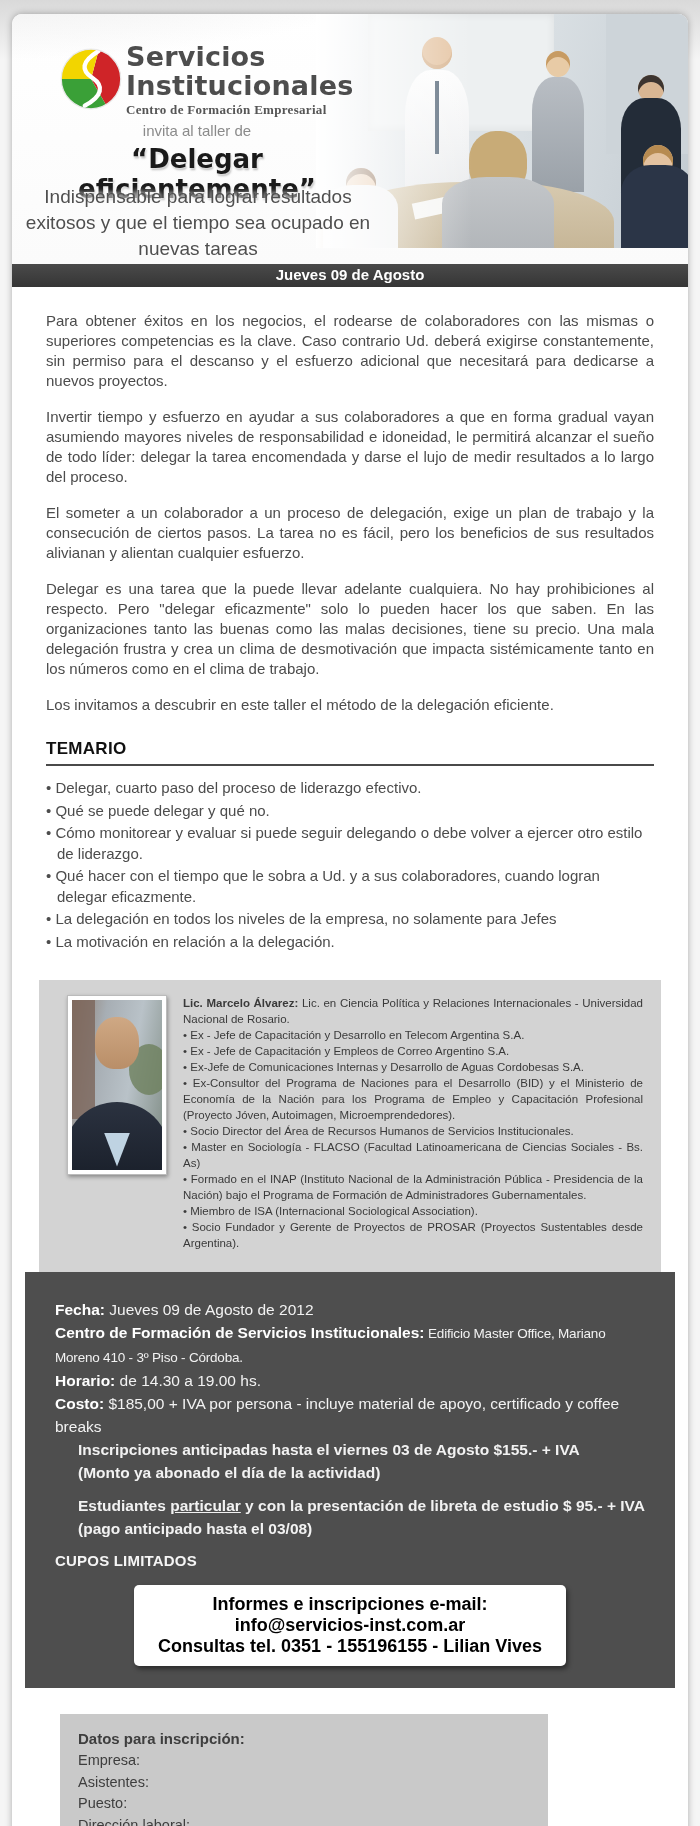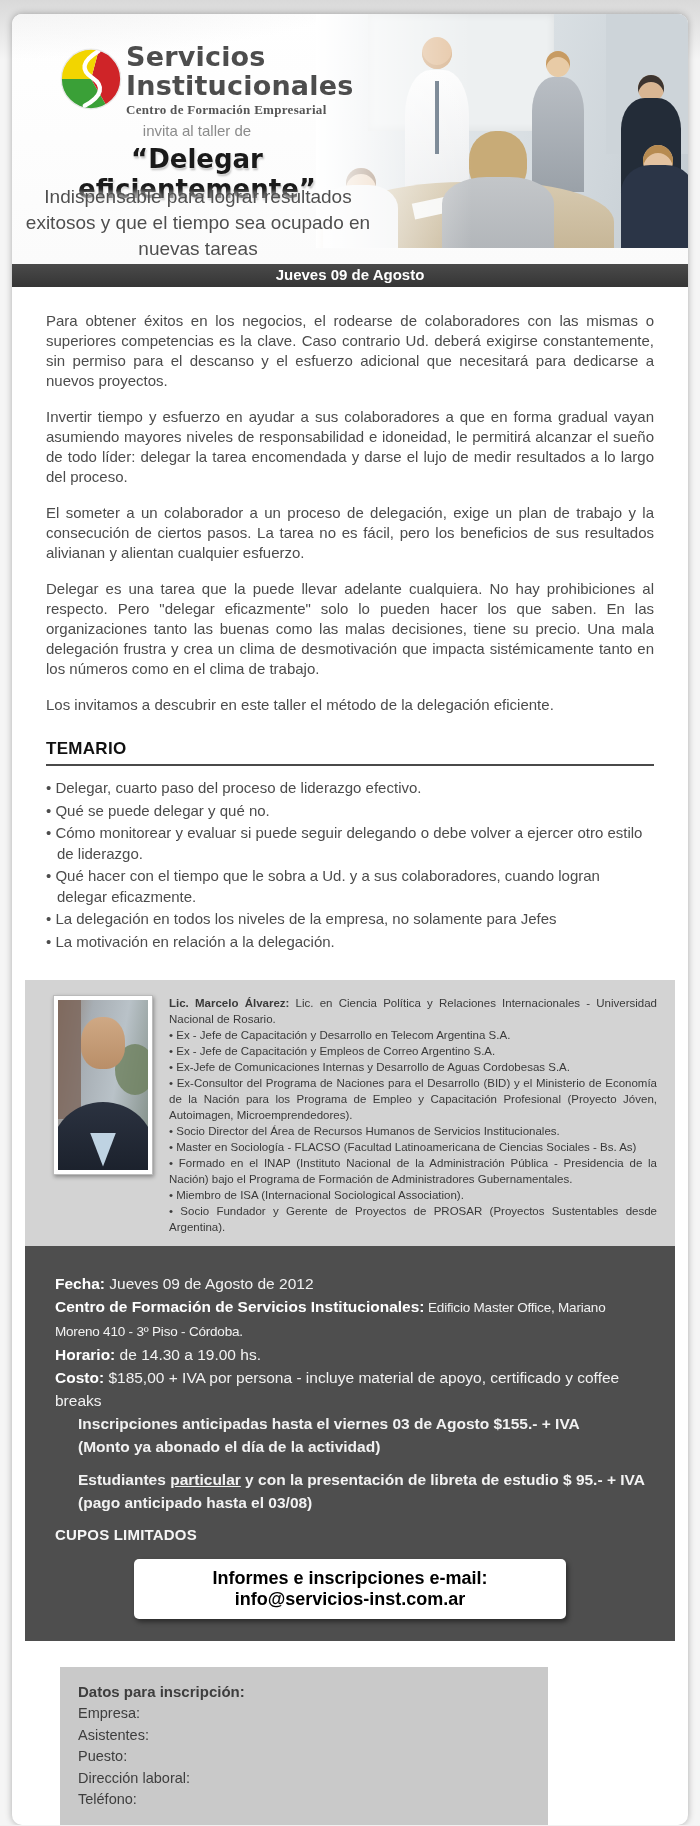--- a/index.html
+++ b/index.html
@@ -73,21 +73,21 @@
   
   .main { padding:24px 34px 26px 34px; color:#4c4c4c; }
   .main p { font-size:15px; line-height:20px; margin-bottom:16px; text-align:justify; }
   .main p.last { text-align:left; margin-bottom:24px; }
   .temario-h { font-size:17px; font-weight:700; color:#111; letter-spacing:.3px;
     border-bottom:2px solid #4a4a4a; padding-bottom:5px; margin-bottom:12px; }
   .temario-list div { font-size:15px; line-height:20.5px; color:#4c4c4c;
     padding-left:11px; text-indent:-11px; margin-bottom:2px; }
 
   
-  .bio { background:#d3d3d3; margin:0 13px; padding:15px 18px 11px 28px; display:flex; }
+  .bio { background:#d3d3d3; margin:0 27px; padding:15px 18px 21px 28px; display:flex; }
   .portrait { flex:0 0 100px; width:100px; height:180px; background:#fff; border:1px solid #bbb;
     box-shadow:1px 2px 4px rgba(0,0,0,.35); padding:4px; margin-right:16px; }
   .portrait-inner { position:relative; width:100%; height:100%; overflow:hidden;
     background:linear-gradient(100deg,#8d7b6e 0%,#a7aeb4 30%,#b9c2c8 60%,#7e8b83 100%); }
   .portrait-inner .bldg { position:absolute; left:0; top:0; width:26%; height:70%; background:#7c655a; opacity:.8; }
   .portrait-inner .tree { position:absolute; right:-8%; top:26%; width:45%; height:30%; border-radius:50%; background:#6d7f5c; opacity:.8; }
   .portrait-inner .head { position:absolute; left:50%; top:10%; transform:translateX(-50%);
     width:44px; height:52px; border-radius:46% 46% 42% 42%; background:linear-gradient(#cfa884,#b98e68); }
   .portrait-inner .suit { position:absolute; left:-8%; right:-8%; bottom:-2%; height:42%;
     border-radius:50% 50% 0 0/70% 70% 0 0; background:linear-gradient(#2b3240,#1b212c); }
@@ -232,20 +232,21 @@
     <div class="row"><b>Horario:</b><span> de 14.30 a 19.00 hs.</span></div>
     <div class="row"><b>Costo:</b><span> $185,00 + IVA por persona - incluye material de apoyo, certificado y coffee breaks</span></div>
     <div class="strong-line">Inscripciones anticipadas hasta el viernes 03 de Agosto  $155.- + IVA</div>
     <div class="strong-line">(Monto ya abonado el día de la actividad)</div>
     <div class="gap"></div>
     <div class="strong-line students"><span>Estudiantes </span><u>particular</u><span> y con la presentación de libreta de estudio $ 95.- + IVA</span></div>
     <div class="strong-line">(pago anticipado hasta el  03/08)</div>
     <div class="cupos">CUPOS LIMITADOS</div>
     <div class="contact-box">
       <div>Informes e inscripciones  e-mail: info@servicios-inst.com.ar</div>
+      <div>Consultas tel. 0351 - 155196155 - Lilian Vives</div>
     </div>
   </div>
 
   <div class="inscription-wrap">
     <div class="inscription">
       <div class="head">Datos para inscripción:</div>
       <div class="field">Empresa:</div>
       <div class="field">Asistentes:</div>
       <div class="field">Puesto:</div>
       <div class="field">Dirección laboral:</div>

